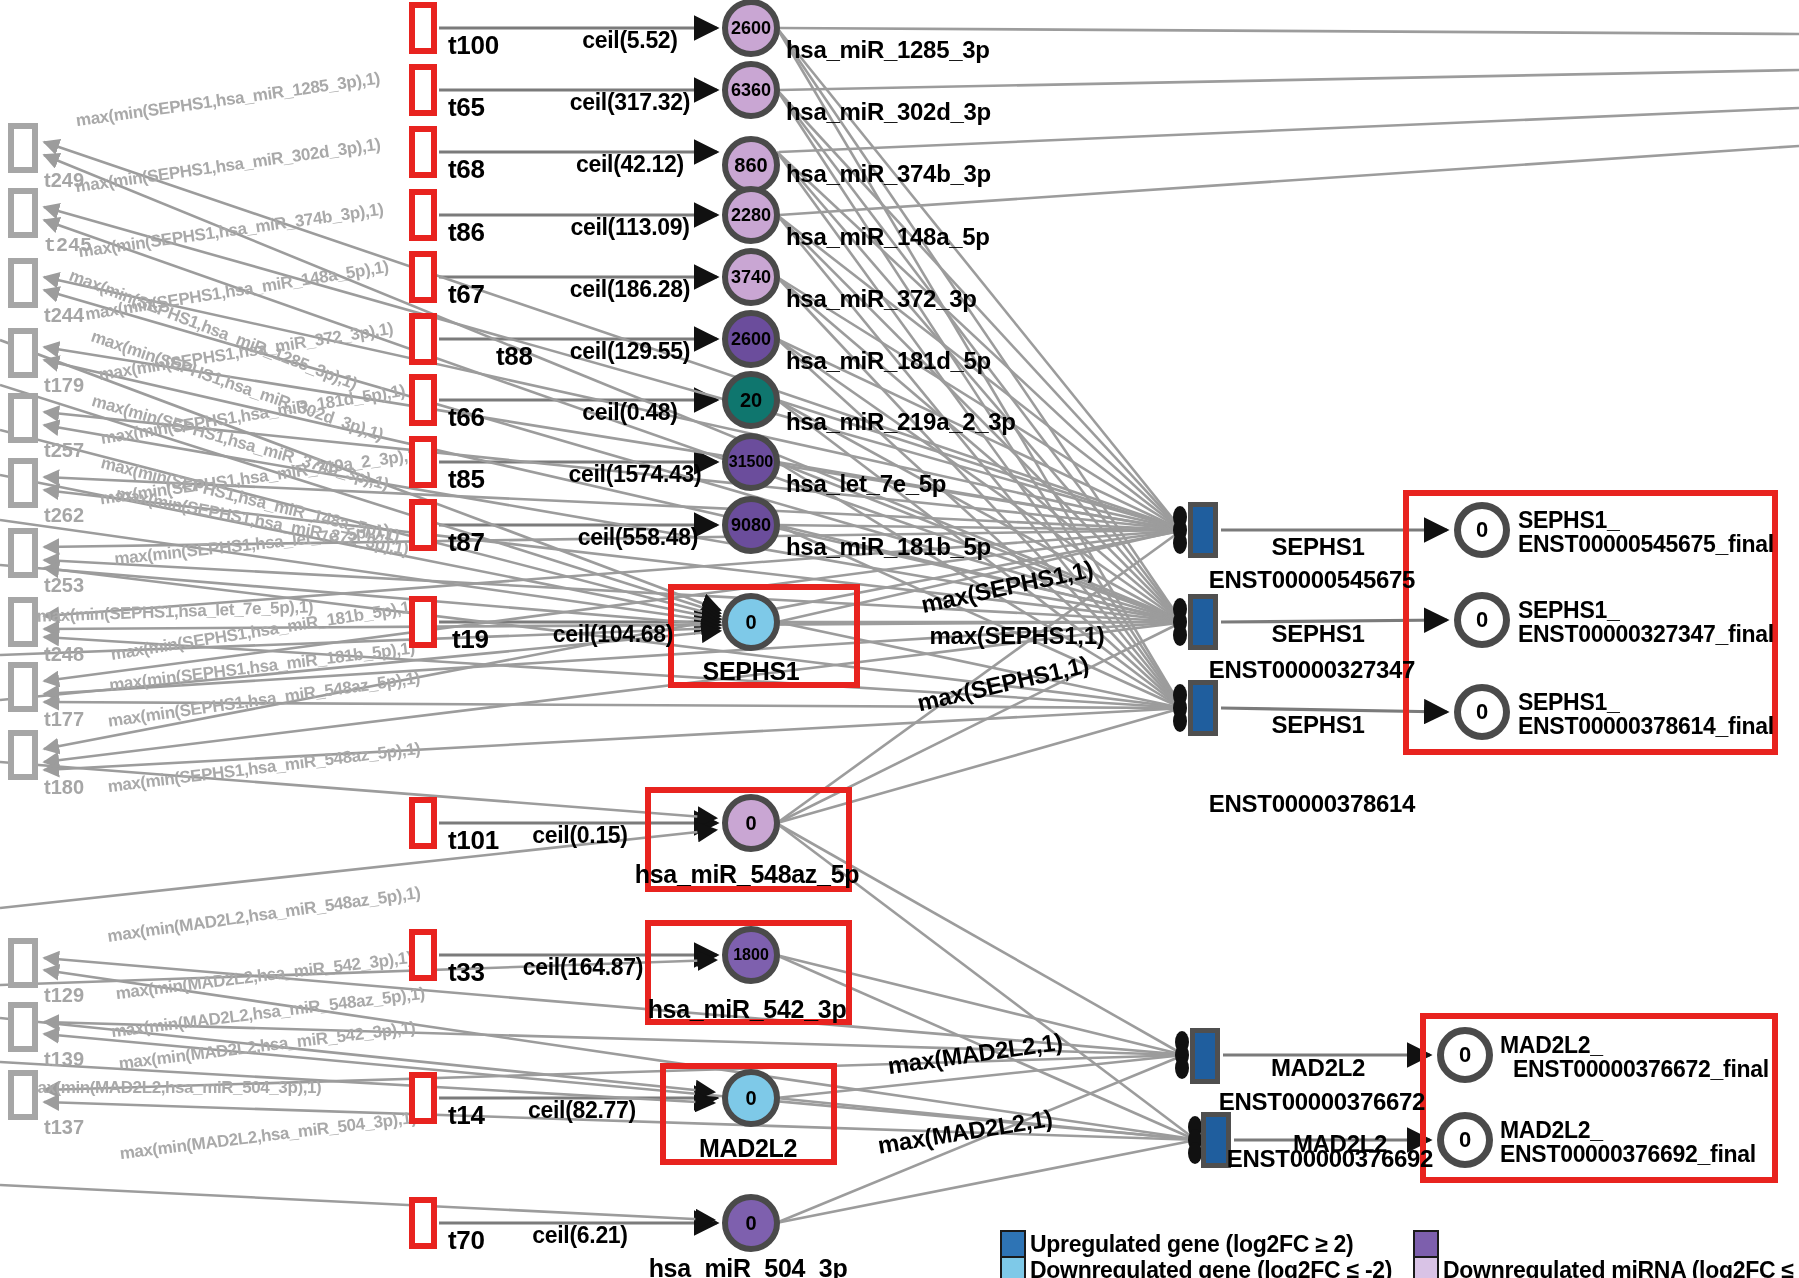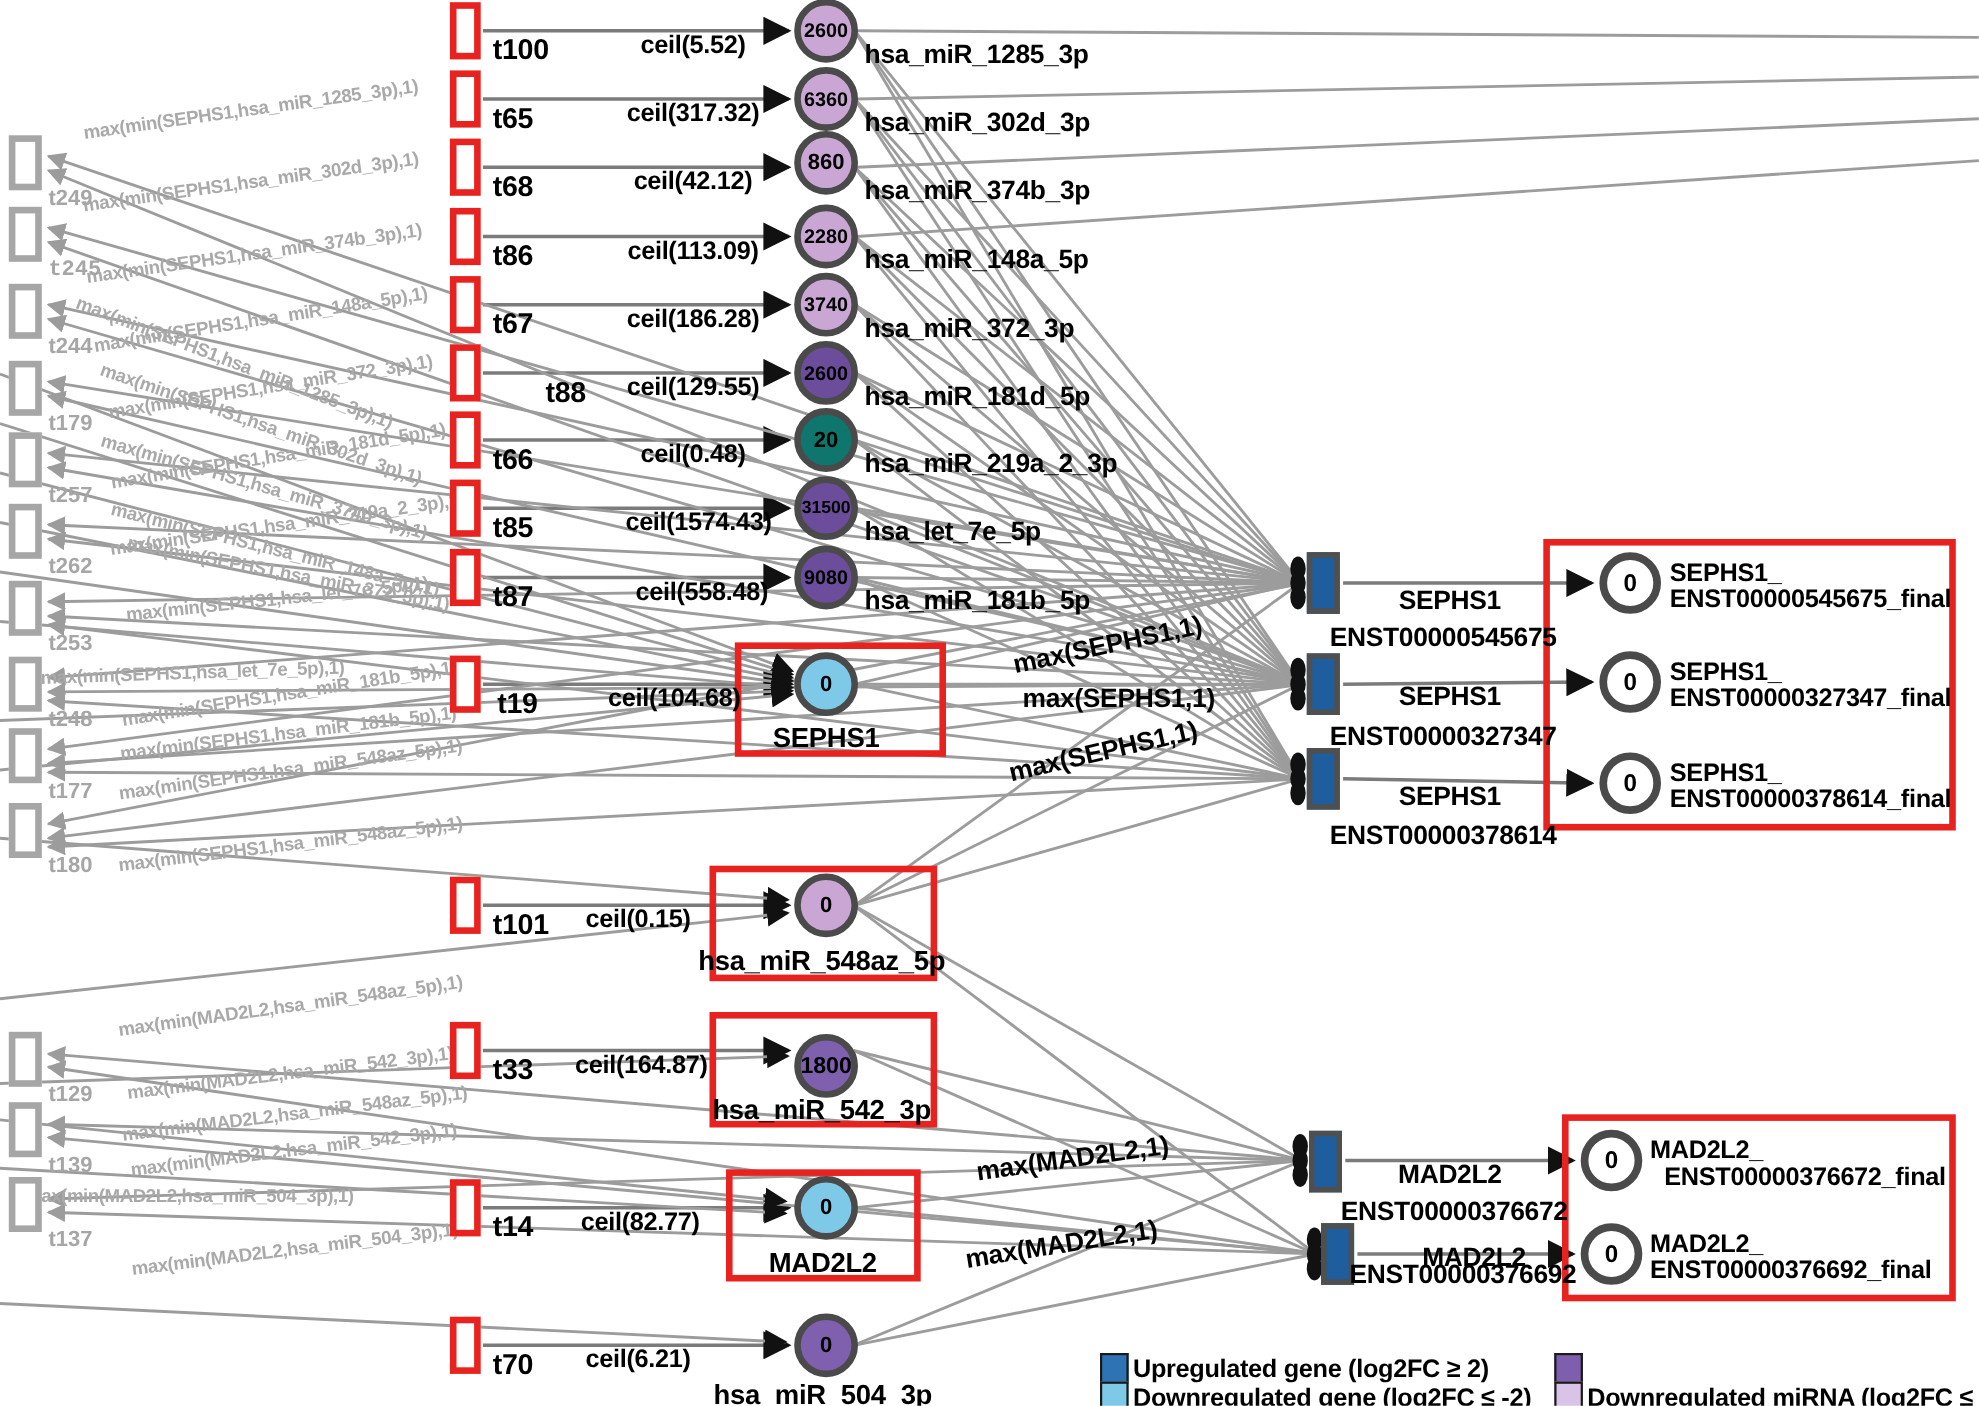--- a/index.html
+++ b/index.html
@@ -196,21 +196,21 @@
     <div class="circ" style="left: 722px; top: -1px; background: rgb(201, 166, 211); font-size: 18px;">2600</div>
     <div class="lbl" style="left: 786px; top: 36px; font-size: 24px;">hsa_miR_1285_3p</div>
     <div class="trect" style="left: 409px; top: 64px;"></div>
     <div class="lbl" style="left: 448px; top: 92px; font-size: 26px;">t65</div>
     <div class="lbl ctr" style="left: 630px; top: 89px; font-size: 23px;">ceil(317.32)</div>
     <div class="circ" style="left: 722px; top: 61px; background: rgb(201, 166, 211); font-size: 18px;">6360</div>
     <div class="lbl" style="left: 786px; top: 98px; font-size: 24px;">hsa_miR_302d_3p</div>
     <div class="trect" style="left: 409px; top: 126px;"></div>
     <div class="lbl" style="left: 448px; top: 154px; font-size: 26px;">t68</div>
     <div class="lbl ctr" style="left: 630px; top: 151px; font-size: 23px;">ceil(42.12)</div>
-    <div class="circ" style="left: 722px; top: 119px; background: rgb(201, 166, 211); font-size: 20px;">860</div>
+    <div class="circ" style="left: 722px; top: 136px; background: rgb(201, 166, 211); font-size: 20px;">860</div>
     <div class="lbl" style="left: 786px; top: 160px; font-size: 24px;">hsa_miR_374b_3p</div>
     <div class="trect" style="left: 409px; top: 189px;"></div>
     <div class="lbl" style="left: 448px; top: 217px; font-size: 26px;">t86</div>
     <div class="lbl ctr" style="left: 630px; top: 214px; font-size: 23px;">ceil(113.09)</div>
     <div class="circ" style="left: 722px; top: 186px; background: rgb(201, 166, 211); font-size: 18px;">2280</div>
     <div class="lbl" style="left: 786px; top: 223px; font-size: 24px;">hsa_miR_148a_5p</div>
     <div class="trect" style="left: 409px; top: 251px;"></div>
     <div class="lbl" style="left: 448px; top: 279px; font-size: 26px;">t67</div>
     <div class="lbl ctr" style="left: 630px; top: 276px; font-size: 23px;">ceil(186.28)</div>
     <div class="circ" style="left: 722px; top: 248px; background: rgb(201, 166, 211); font-size: 18px;">3740</div>
@@ -241,41 +241,41 @@
     <div class="circ" style="left: 722px; top: 593px; background: rgb(126, 201, 232); font-size: 20px;">0</div>
     <div class="lbl ctr" style="left: 751px; top: 657px; font-size: 25px;">SEPHS1</div>
     <div class="trect" style="left: 409px; top: 797px;"></div>
     <div class="lbl" style="left: 448px; top: 825px; font-size: 26px;">t101</div>
     <div class="lbl ctr" style="left: 580px; top: 822px; font-size: 23px;">ceil(0.15)</div>
     <div class="circ" style="left: 722px; top: 794px; background: rgb(201, 166, 211); font-size: 20px;">0</div>
     <div class="lbl ctr" style="left: 747px; top: 860px; font-size: 25px;">hsa_miR_548az_5p</div>
     <div class="trect" style="left: 409px; top: 929px;"></div>
     <div class="lbl" style="left: 448px; top: 957px; font-size: 26px;">t33</div>
     <div class="lbl ctr" style="left: 583px; top: 954px; font-size: 23px;">ceil(164.87)</div>
-    <div class="circ" style="left: 722px; top: 926px; background: rgb(126, 96, 174); font-size: 21px; margin-top: 14px;">1800</div>
+    <div class="circ" style="left: 722px; top: 926px; background: rgb(126, 96, 174); font-size: 16px;">1800</div>
     <div class="lbl ctr" style="left: 747px; top: 995px; font-size: 25px;">hsa_miR_542_3p</div>
     <div class="trect" style="left: 409px; top: 1072px;"></div>
     <div class="lbl" style="left: 448px; top: 1100px; font-size: 26px;">t14</div>
     <div class="lbl ctr" style="left: 582px; top: 1097px; font-size: 23px;">ceil(82.77)</div>
     <div class="circ" style="left: 722px; top: 1069px; background: rgb(126, 201, 232); font-size: 20px;">0</div>
     <div class="lbl ctr" style="left: 748px; top: 1134px; font-size: 25px;">MAD2L2</div>
     <div class="trect" style="left: 409px; top: 1197px;"></div>
     <div class="lbl" style="left: 448px; top: 1225px; font-size: 26px;">t70</div>
     <div class="lbl ctr" style="left: 580px; top: 1222px; font-size: 23px;">ceil(6.21)</div>
     <div class="circ" style="left: 722px; top: 1194px; background: rgb(126, 96, 174); font-size: 20px;">0</div>
     <div class="lbl ctr" style="left: 748px; top: 1254px; font-size: 25px;">hsa_miR_504_3p</div>
     <div class="bluet" style="left: 1188px; top: 502px; background: rgb(31, 94, 158);"></div>
     <div class="lbl ctr" style="left: 1318px; top: 533px; font-size: 24px;">SEPHS1</div>
     <div class="lbl ctr" style="left: 1312px; top: 566px; font-size: 24px;">ENST00000545675</div>
     <div class="bluet" style="left: 1188px; top: 594px; background: rgb(31, 94, 158);"></div>
     <div class="lbl ctr" style="left: 1318px; top: 620px; font-size: 24px;">SEPHS1</div>
     <div class="lbl ctr" style="left: 1312px; top: 656px; font-size: 24px;">ENST00000327347</div>
     <div class="bluet" style="left: 1188px; top: 680px; background: rgb(31, 94, 158);"></div>
     <div class="lbl ctr" style="left: 1318px; top: 711px; font-size: 24px;">SEPHS1</div>
-    <div class="lbl ctr" style="left: 1312px; top: 746px; font-size: 24px;">ENST00000378614</div>
+    <div class="lbl ctr" style="left: 1312px; top: 790px; font-size: 24px;">ENST00000378614</div>
     <div class="bluet" style="left: 1190px; top: 1028px; background: rgb(31, 94, 158);"></div>
     <div class="lbl ctr" style="left: 1318px; top: 1054px; font-size: 24px;">MAD2L2</div>
     <div class="lbl ctr" style="left: 1322px; top: 1088px; font-size: 24px;">ENST00000376672</div>
     <div class="bluet" style="left: 1201px; top: 1112px; background: rgb(31, 94, 158);"></div>
     <div class="lbl ctr" style="left: 1340px; top: 1130px; font-size: 24px;">MAD2L2</div>
     <div class="lbl ctr" style="left: 1330px; top: 1145px; font-size: 24px;">ENST00000376692</div>
     <div class="fcirc" style="left: 1454px; top: 502px;">0</div>
     <div class="lbl" style="left: 1518px; top: 507px; font-size: 23px;">SEPHS1_</div>
     <div class="lbl" style="left: 1518px; top: 531px; font-size: 23px;">ENST00000545675_final</div>
     <div class="fcirc" style="left: 1454px; top: 592px;">0</div>

